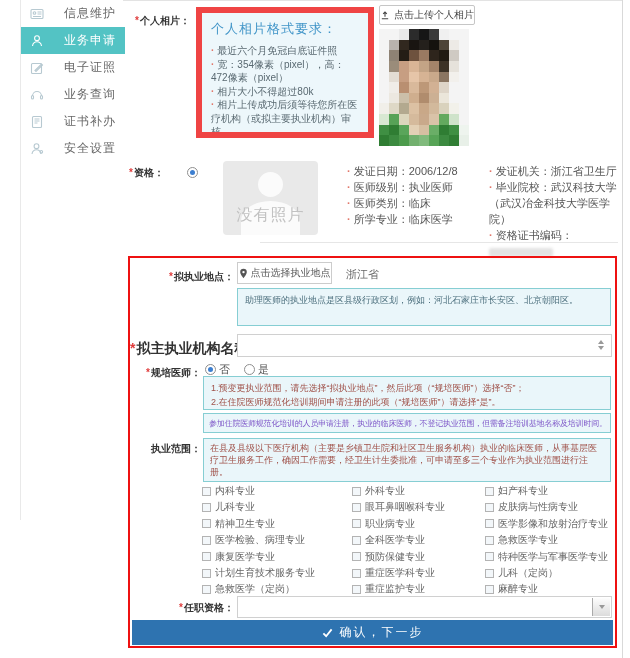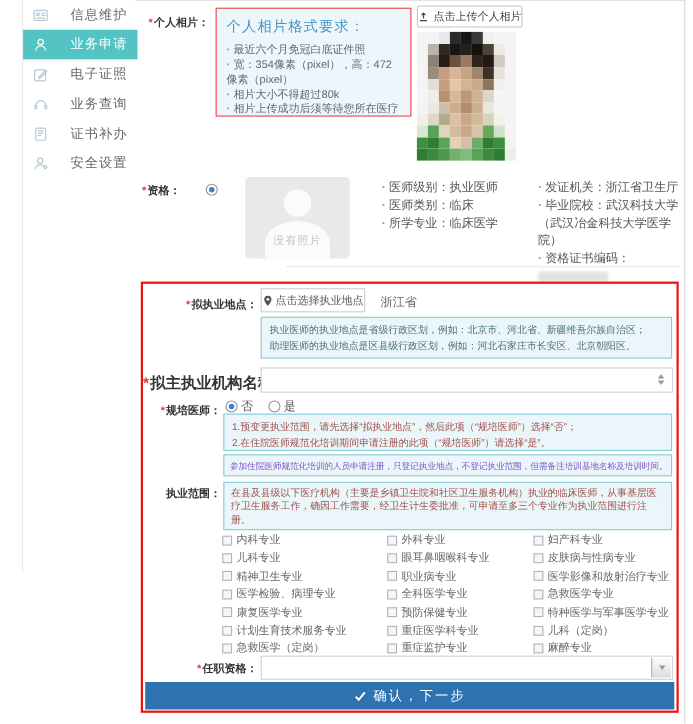--- a/index.html
+++ b/index.html
@@ -14,41 +14,41 @@
   .sb-item.active{background:var(--teal,#53c3c4);}
   .sb-item.active .sb-label{color:#fff;}
   .sb-item.active .sb-icon{color:#fff;}
   
   #top-line{position:absolute;left:123px;top:0;width:500px;height:1px;background:#e3e3e3;}
   #right-line{position:absolute;left:622px;top:0;width:1px;height:658px;background:#d9d9d9;}
   
   .f-label{position:absolute;font-size:10px;font-weight:bold;color:#333;text-align:right;white-space:nowrap;}
   .f-label .star{color:#e03c3c;margin-right:1px;}
   
-  #req-box{position:absolute;left:196px;top:7px;width:178px;height:99px;box-sizing:border-box;
-           border:1px solid #ef4444;background:#edf7fb;padding:7px 9px;overflow:hidden;}
+  #req-box{position:absolute;left:196px;top:7px;width:178px;height:131px;box-sizing:border-box;
+           border:6px solid #ef4444;background:#edf7fb;padding:7px 9px;overflow:hidden;}
   #req-title{font-size:13px;color:#4195c8;letter-spacing:1px;margin-bottom:6px;}
   .req-item{font-size:10px;line-height:13.5px;color:#5a6a72;}
   .dot{color:#e2776a;font-weight:bold;margin-right:3px;}
   #upload-btn{position:absolute;left:379px;top:5px;width:96px;height:20px;box-sizing:border-box;
               border:1px solid #c6c6c6;border-radius:2px;background:#fff;display:flex;align-items:center;
               justify-content:center;gap:4px;font-size:10px;color:#444;cursor:pointer;}
   #upload-btn svg{width:10px;height:10px;stroke:#444;fill:none;stroke-width:1.2;}
   #photo-mosaic{position:absolute;left:379px;top:29px;width:90px;height:117px;display:grid;
                 grid-template-columns:repeat(9,1fr);grid-template-rows:repeat(11,1fr);}
   
   .radio{width:11px;height:11px;border:1px solid #8f8f8f;border-radius:50%;background:#fff;
          display:inline-block;position:relative;vertical-align:middle;box-sizing:border-box;}
   .radio.sel::after{content:"";position:absolute;left:2px;top:2px;right:2px;bottom:2px;
          background:#3d7fd0;border-radius:50%;}
   #qual-radio{position:absolute;left:187px;top:167px;}
   #qual-photo{position:absolute;left:223px;top:161px;width:95px;height:74px;background:#e9e9e9;border-radius:4px;overflow:hidden;}
   #qual-photo .head{position:absolute;left:35px;top:11px;width:25px;height:25px;border-radius:50%;background:#fbfbfb;}
   #qual-photo .shoulders{position:absolute;left:18px;top:40px;width:59px;height:40px;border-radius:50% 50% 0 0;background:#fbfbfb;}
-  #qual-photo .nophoto{position:absolute;left:0;right:0;bottom:9px;text-align:center;font-size:10px;color:#c2c2c2;letter-spacing:1px;}
+  #qual-photo .nophoto{position:absolute;left:0;right:0;bottom:9px;text-align:center;font-size:16px;color:#c2c2c2;letter-spacing:1px;}
   .detail-col{position:absolute;font-size:11px;line-height:16px;color:#555;}
   #qual-left{left:347px;top:163px;width:142px;}
   #qual-right{left:489px;top:163px;width:131px;}
   .redact-blob{display:inline-block;width:64px;height:9px;background:#e2e2e2;border-radius:2px;
                filter:blur(1.5px);vertical-align:middle;}
   #qual-divider{position:absolute;left:260px;top:242px;width:358px;height:1px;background:#e6e6e6;}
   
   #reg-box{position:absolute;left:128px;top:256px;width:489px;height:392px;box-sizing:border-box;
            border:2px solid var(--red,#ee1111);}
   #reg-box .inner{position:relative;width:100%;height:100%;padding-left:36px;}
@@ -275,20 +275,21 @@
   <div class="f-label" style="left:102px;top:166px;width:62px;"><span class="star">*</span>资格：</div>
   <span id="qual-radio" class="radio sel"></span>
 
   <div id="qual-photo">
     <div class="head"></div>
     <div class="shoulders"></div>
     <div class="nophoto">没有照片</div>
   </div>
 
   <div id="qual-left" class="detail-col">
+      <div class="detail-item"><span class="dot">·</span>发证日期：2006/12/8</div>
       <div class="detail-item"><span class="dot">·</span>医师级别：执业医师</div>
       <div class="detail-item"><span class="dot">·</span>医师类别：临床</div>
       <div class="detail-item"><span class="dot">·</span>所学专业：临床医学</div>
     </div>
   <div id="qual-right" class="detail-col">
       <div class="detail-item"><span class="dot">·</span>发证机关：浙江省卫生厅</div>
       <div class="detail-item"><span class="dot">·</span>毕业院校：武汉科技大学（武汉冶金科技大学医学院）</div>
       <div class="detail-item"><span class="dot">·</span>资格证书编码：<span class="redact-blob"></span></div>
     </div>
   <div id="qual-divider"></div>
@@ -299,39 +300,38 @@
       <div class="f-label" style="left:2px;top:12px;width:102px;"><span class="star">*</span>拟执业地点：</div>
       <div id="loc-btn">
         <svg viewBox="0 0 9 11">
           <path d="M4.5 0.8a3.3 3.3 0 0 0-3.3 3.3C1.2 6.6 4.5 10.2 4.5 10.2s3.3-3.6 3.3-6.1A3.3 3.3 0 0 0 4.5 0.8z"></path>
           <circle cx="4.5" cy="4.1" r="1.2" fill="#fff"></circle>
         </svg>
         <span>点击选择执业地点</span>
       </div>
       <div id="loc-region">浙江省</div>
       <div id="hint-loc" class="hint-box">
-          <div>执业医师的执业地点是省级行政区划，例如：北京市、河北省、新疆维吾尔族自治区；</div>
           <div>助理医师的执业地点是区县级行政区划，例如：河北石家庄市长安区、北京朝阳区。</div>
         </div>
 
       <div class="f-label" style="left:0px;top:82px;width:104px;font-size:14px;"><span class="star">*</span>拟主执业机构名称：</div>
       <div id="org-input" class="t-input">
         <span class="combo-arrows">
             <span class="tri-up"></span>
             <span class="tri-down"></span>
           </span>
       </div>
 
       <div class="f-label" style="left:2px;top:108px;width:69px;"><span class="star">*</span>规培医师：</div>
       <div id="trainee-opts"><span class="opt"><span class="radio sel"></span>否</span><span class="opt"><span class="radio"></span>是</span></div>
       <div id="hint-trainee" class="hint-box">
           <div>1.预变更执业范围，请先选择“拟执业地点”，然后此项（“规培医师”）选择“否”；</div>
           <div>2.在住院医师规范化培训期间申请注册的此项（“规培医师”）请选择“是”。</div>
         </div>
-      <div id="hint-note" class="hint-box">参加住院医师规范化培训的人员申请注册，只登记执业地点，不登记执业范围，但需备注培训基地名称及培训时间。</div>
+      <div id="hint-note" class="hint-box">参加住院医师规范化培训的人员申请注册，执业的临床医师，不登记执业范围，但需备注培训基地名称及培训时间。</div>
 
       <div class="f-label" style="left:2px;top:184px;width:69px;">执业范围：</div>
       <div id="hint-scope" class="hint-box">在县及县级以下医疗机构（主要是乡镇卫生院和社区卫生服务机构）执业的临床医师，从事基层医疗卫生服务工作，确因工作需要，经卫生计生委批准，可申请至多三个专业作为执业范围进行注册。</div>
       <div id="scope-grid">
           <label class="scope-cell" style="position: absolute; left: 0px; top: 0px;"><span class="cbx"></span>内科专业</label>
           <label class="scope-cell" style="position: absolute; left: 150px; top: 0px; justify-content: flex-end;"><span class="cbx"></span>外科专业</label>
           <label class="scope-cell" style="position: absolute; left: 283px; top: 0px;"><span class="cbx"></span>妇产科专业</label>
           <label class="scope-cell" style="position: absolute; left: 0px; top: 16.4px;"><span class="cbx"></span>儿科专业</label>
           <label class="scope-cell" style="position: absolute; left: 150px; top: 16.4px;"><span class="cbx"></span>眼耳鼻咽喉科专业</label>
           <label class="scope-cell" style="position: absolute; left: 283px; top: 16.4px;"><span class="cbx"></span>皮肤病与性病专业</label>

